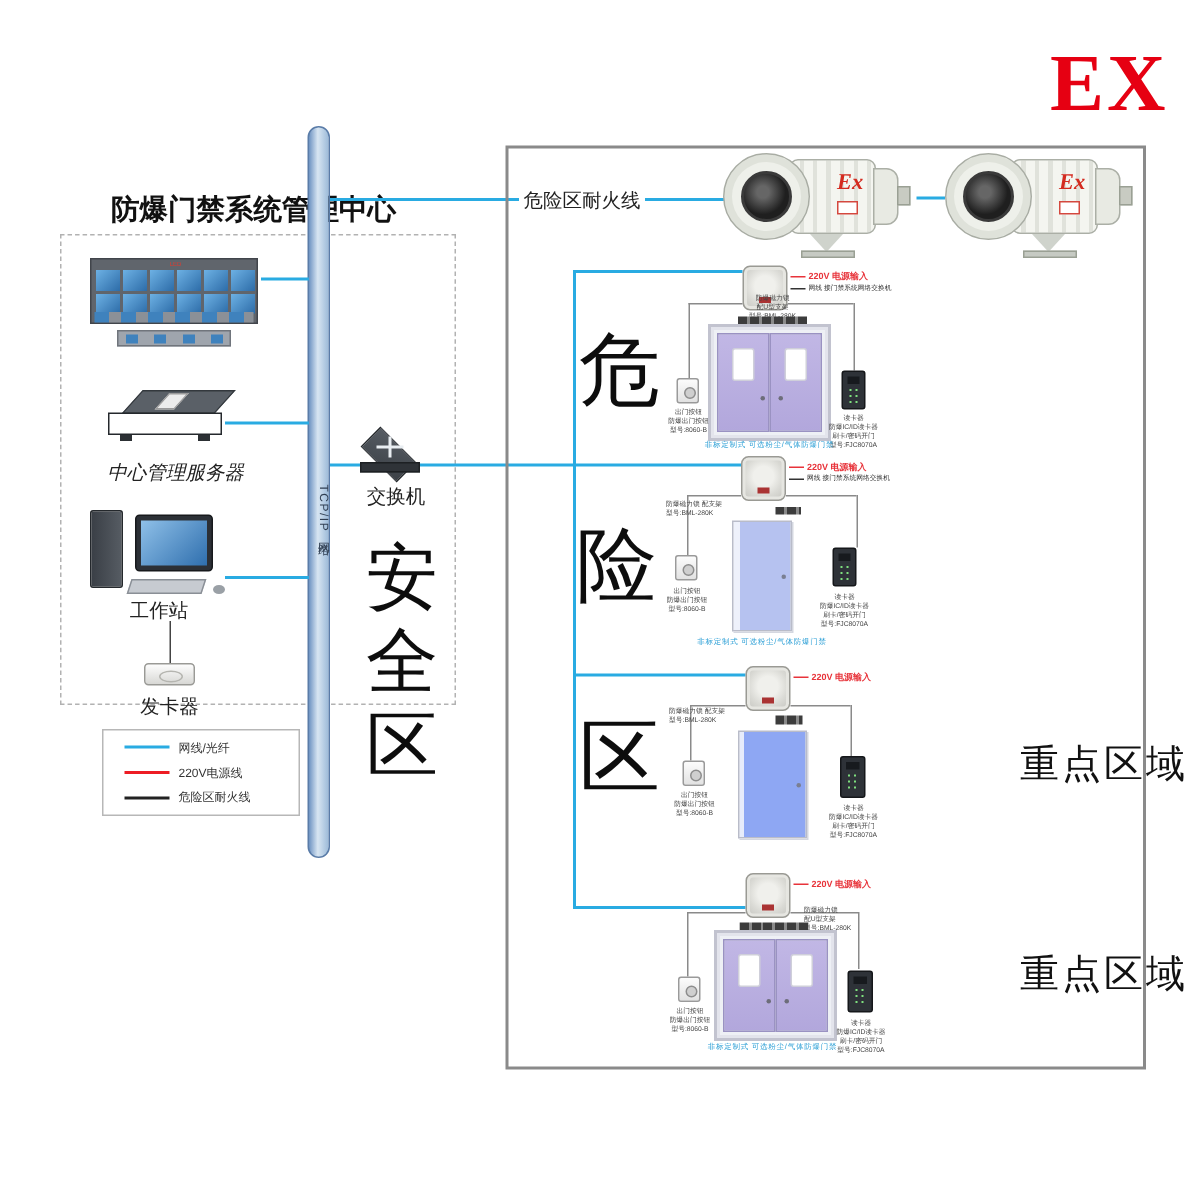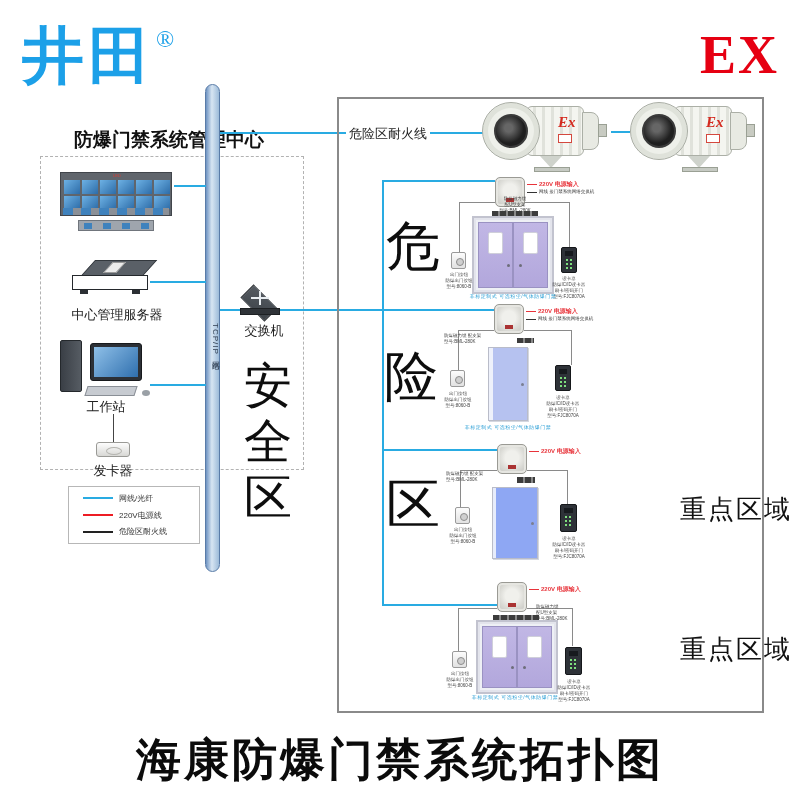--- a/index.html
+++ b/index.html
@@ -121,21 +121,20 @@
 
   .safe-col{position:absolute;left:244px;top:362px;display:flex;flex-direction:column;gap:8px;font-size:48px;line-height:1;color:#0d0d0d;}
 
   .main-title{position:absolute;left:0;top:730px;width:800px;text-align:center;font-size:45px;font-weight:600;letter-spacing:3px;color:#0b0b0b;}
 </style>
 </head>
 <body>
 
 <div class="canvas">
 
-  <div class="logo serif"><span>井田</span><span class="reg">®</span></div>
   <div class="exmark serif">EX</div>
 
   <div class="mc-heading serif">防爆门禁系统管理中心</div>
   <div class="mc-box"></div>
 
   <div class="wall-icon">
     <div class="wall-main">
       <div class="wall-led">LED</div>
       <div class="wall-grid">
         <span></span>
@@ -156,21 +155,21 @@
     <div class="wall-desk"></div>
   </div>
 
   <div class="server-icon">
     <div class="srv-top"></div>
     <div class="srv-logo"></div>
     <div class="srv-front"></div>
     <div class="srv-foot" style="left:8px;"></div>
     <div class="srv-foot" style="left:60px;"></div>
   </div>
-  <div class="mc-label" style="left:56px;top:306px;width:122px;">中心管理服务器</div>
+  <div class="mc-label" style="left:56px;top:306px;width:122px;font-style:italic;">中心管理服务器</div>
 
   <div class="ws-icon">
     <div class="ws-tower"></div>
     <div class="ws-mon">
         <div class="ws-screen"></div>
       </div>
     <div class="ws-kbd"></div>
     <div class="ws-mouse"></div>
   </div>
   <div class="mc-label" style="left:66px;top:398px;width:80px;">工作站</div>
@@ -363,15 +362,14 @@
 防爆出门按钮
 型号:8060-B</div>
   <div class="reader" style="left:565px;top:647px;width:17px;height:28px;"></div>
   <div class="tiny" style="left:553px;top:679px;width:42px;">读卡器
 防爆IC/ID读卡器
 刷卡/密码开门
 型号:FJC8070A</div>
   <div class="note" style="left:432px;top:694px;width:166px;">非标定制式 可选粉尘/气体防爆门禁</div>
   <div class="zone-label serif" style="left:680px;top:632px;">重点区域</div>
 
-  <div class="main-title serif">海康防爆门禁系统拓扑图</div>
 
 </div>
 
 </body></html>

